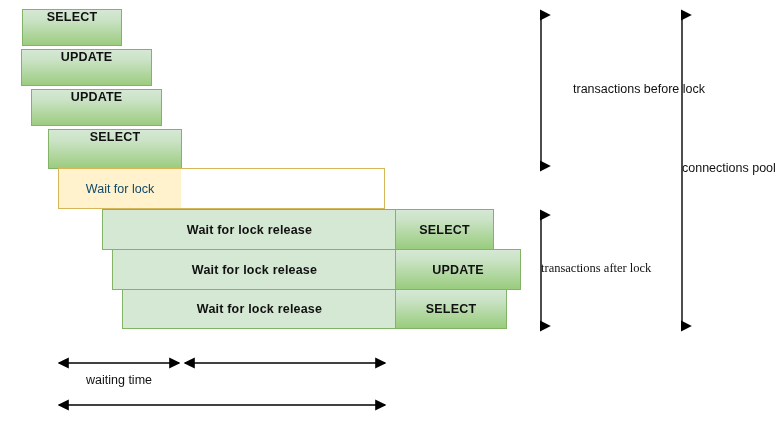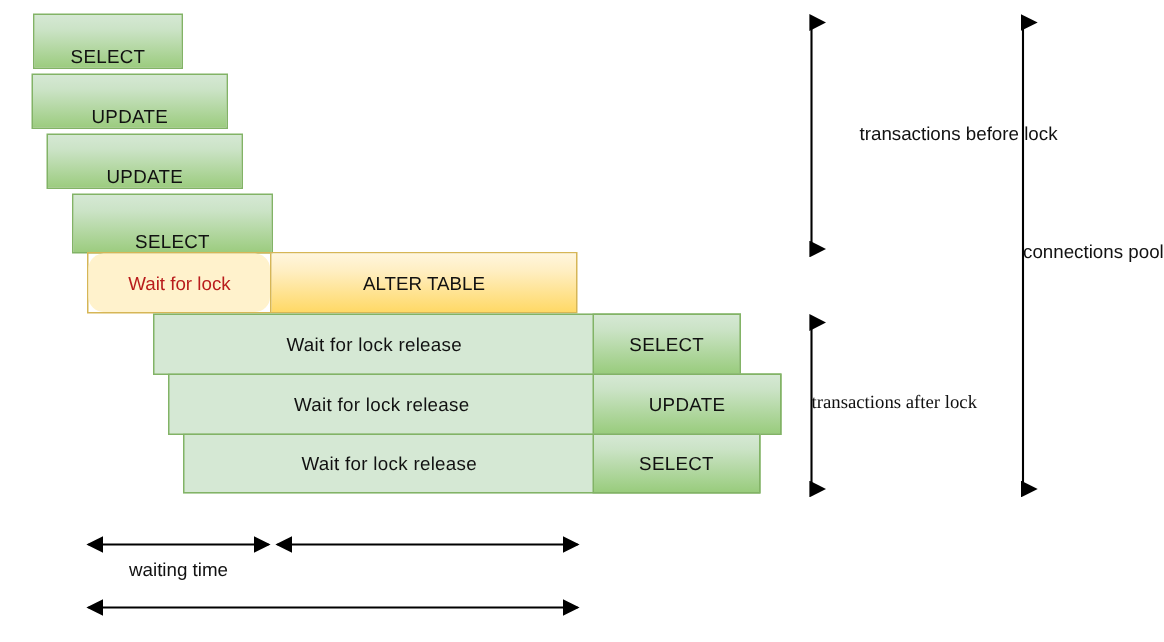--- a/index.html
+++ b/index.html
@@ -17,26 +17,27 @@
     height: 428px;
     background: #ffffff;
     overflow: hidden;
   }
 
   
   .bar {
     position: absolute;
     box-sizing: border-box;
     display: flex;
-    align-items: flex-end;
+    align-items: flex-start;
     justify-content: center;
     font-size: 12.5px;
     color: #111111;
     letter-spacing: 0.2px;
     white-space: nowrap;
+    font-weight: bold;
   }
 
   
   .bar-green {
     border: 1px solid #82b366;
     background: linear-gradient(to bottom, #d5e8d4 0%, #cbe3c6 28%, #9ccc7f 100%);
   }
 
   
   .bar-green-pale {
@@ -66,23 +67,22 @@
     border: 1px solid #d6b656;
     display: flex;
   }
   .cell-wait-lock {
     box-sizing: border-box;
     display: flex;
     align-items: center;
     justify-content: center;
     background: #fff2cc;
     font-size: 12.5px;
-    color: #b91c1c;
-    white-space: nowrap;
-    border-radius: 10px;
+    color: #0c4a6e;
+    white-space: nowrap;
   }
   .cell-alter {
     box-sizing: border-box;
     display: flex;
     align-items: center;
     justify-content: center;
     border-left: 1px solid #d6b656;
     background: linear-gradient(to bottom, #fff6dd 0%, #ffeec2 30%, #ffd966 100%);
     font-size: 12.5px;
     color: #111111;
@@ -124,23 +124,20 @@
     <span>UPDATE</span>
   </div>
 
   <div class="bar bar-green" style="left:48px; top:129px; width:134px; height:40px;">
     <span>SELECT</span>
   </div>
 
   <div class="bar-orange-row" style="left:58px; top:168px; width:327px; height:41px;">
     <div class="cell-wait-lock" style="width:122px; height:100%;">
       <span>Wait for lock</span>
-    </div>
-    <div class="cell-alter" style="width:205px; height:100%;">
-      <span>ALTER TABLE</span>
     </div>
   </div>
 
   <div class="bar bar-green-pale" style="left:90px; top:209px; width:392px; height:41px;">
     <span style="position:absolute; left:0; top:0; width:293px; height:100%; display:flex; align-items:center; justify-content:center;">Wait for lock release</span>
     <div class="bar-green-inner" style="left:292px; top:-1px; width:99px; height:41px;">
       <span>SELECT</span>
     </div>
   </div>
 

